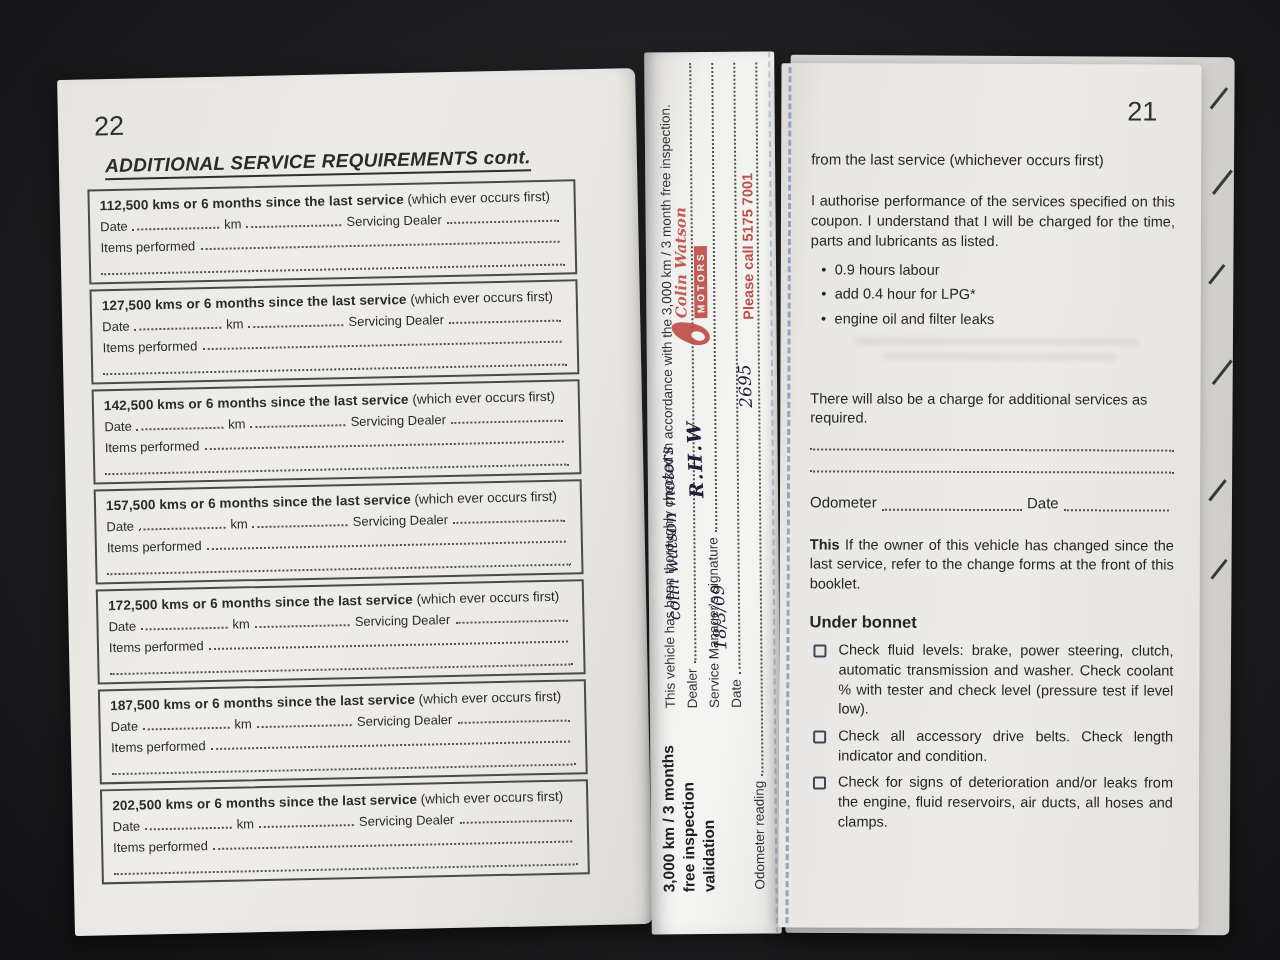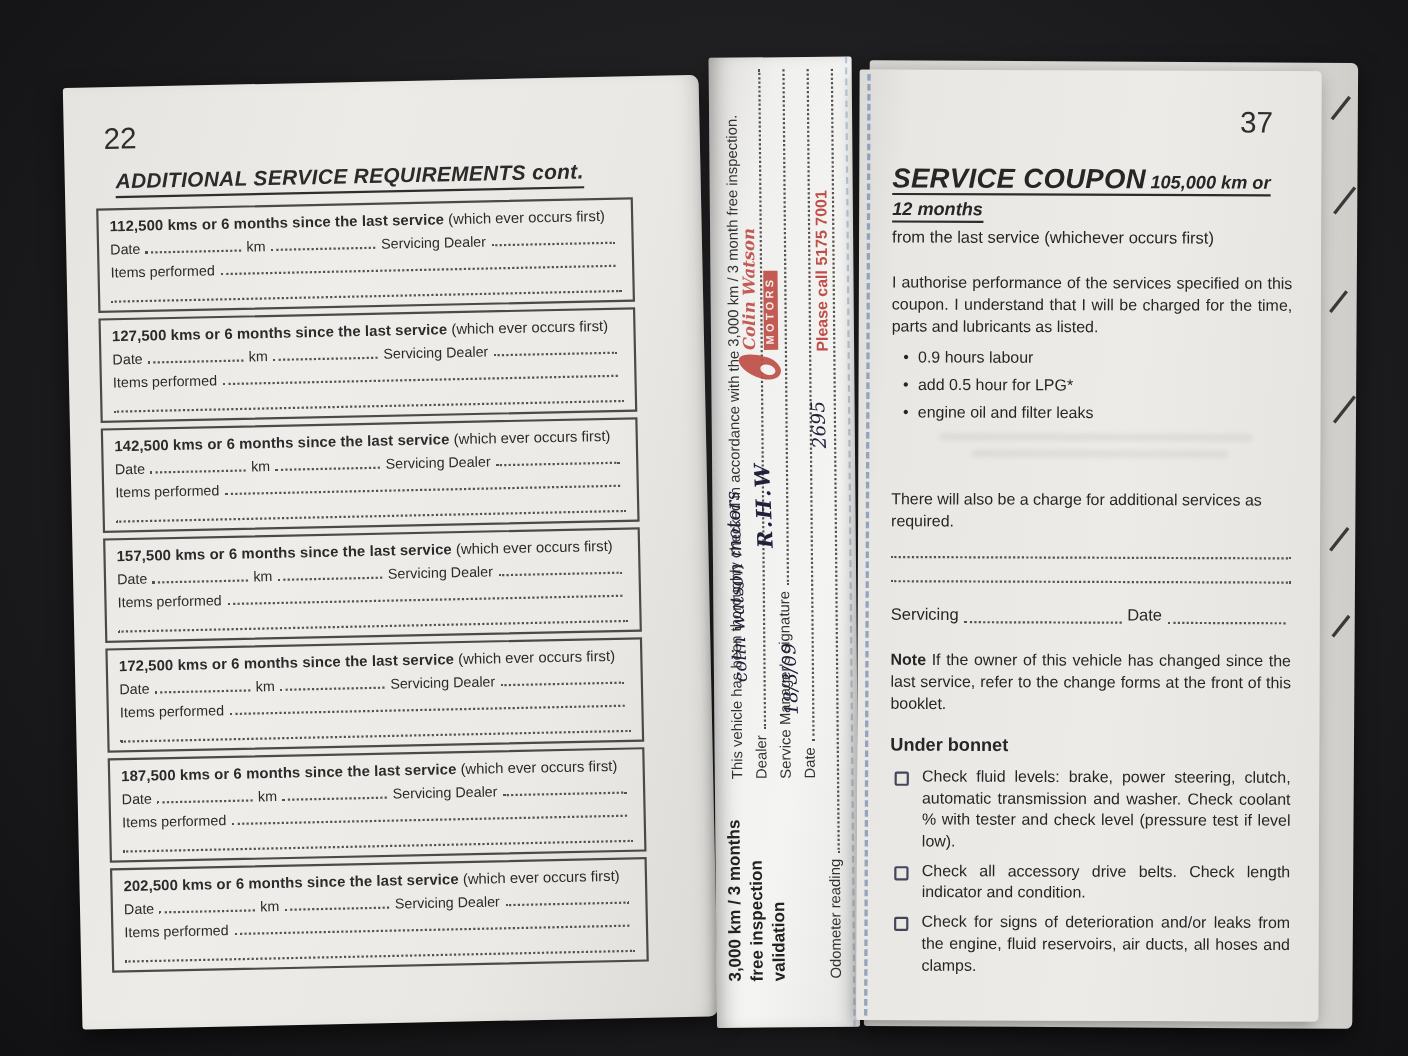--- a/index.html
+++ b/index.html
@@ -302,65 +302,61 @@
         <div>3,000 km / 3 months</div>
         <div>free inspection</div>
         <div>validation</div>
       </div>
 
     </div>
   </div>
 
   <div class="page right-page">
     <div class="perforation"></div>
-    <div class="pagenum rp-num">37</div>
+    <div class="pagenum rp-num">21</div>
 
     <div class="rp-flow">
 
-      <div class="sc-head">
-        <span class="u"><span class="sc-title">SERVICE COUPON</span>
-        <span class="sc-interval">105,000 km or 12 months</span></span>
-      </div>
       <div class="sc-note">from the last service (whichever occurs first)</div>
 
       <p class="para">I authorise performance of the services specified on this coupon. I understand that I will be charged for the time, parts and lubricants as listed.</p>
 
       <div class="bullets">
         <div class="bl">
             <span class="blt">•</span>
             <span>0.9 hours labour</span>
           </div>
         <div class="bl">
             <span class="blt">•</span>
-            <span>add 0.5 hour for LPG*</span>
+            <span>add 0.4 hour for LPG*</span>
           </div>
         <div class="bl">
             <span class="blt">•</span>
             <span>engine oil and filter leaks</span>
           </div>
       </div>
 
       <div class="ghosts">
         <div class="gline" style="width:78%;margin-left:12%;"></div>
         <div class="gline" style="width:64%;margin-left:20%;"></div>
       </div>
 
       <div>There will also be a charge for additional services as required.</div>
       <div class="dotline"></div>
       <div class="dotline"></div>
 
       <div class="sig-row">
-        <span>Servicing</span>
+        <span>Odometer</span>
           <span class="dots" style="flex:2;"></span>
           <span>Date</span>
           <span class="dots" style="flex:1.5;"></span>
       </div>
 
       <p class="note-para">
-        <b>Note</b> <span>If the owner of this vehicle has changed since the last service, refer to the change forms at the front of this booklet.</span>
+        <b>This</b> <span>If the owner of this vehicle has changed since the last service, refer to the change forms at the front of this booklet.</span>
       </p>
 
       <div class="ub-head">Under bonnet</div>
 
       <div>
         <div class="cb-item">
           <span class="cbx"></span>
           <span class="cb-text">Check fluid levels: brake, power steering, clutch, automatic transmission and washer. Check coolant % with tester and check level (pressure test if level low).</span>
         </div>
         <div class="cb-item">

